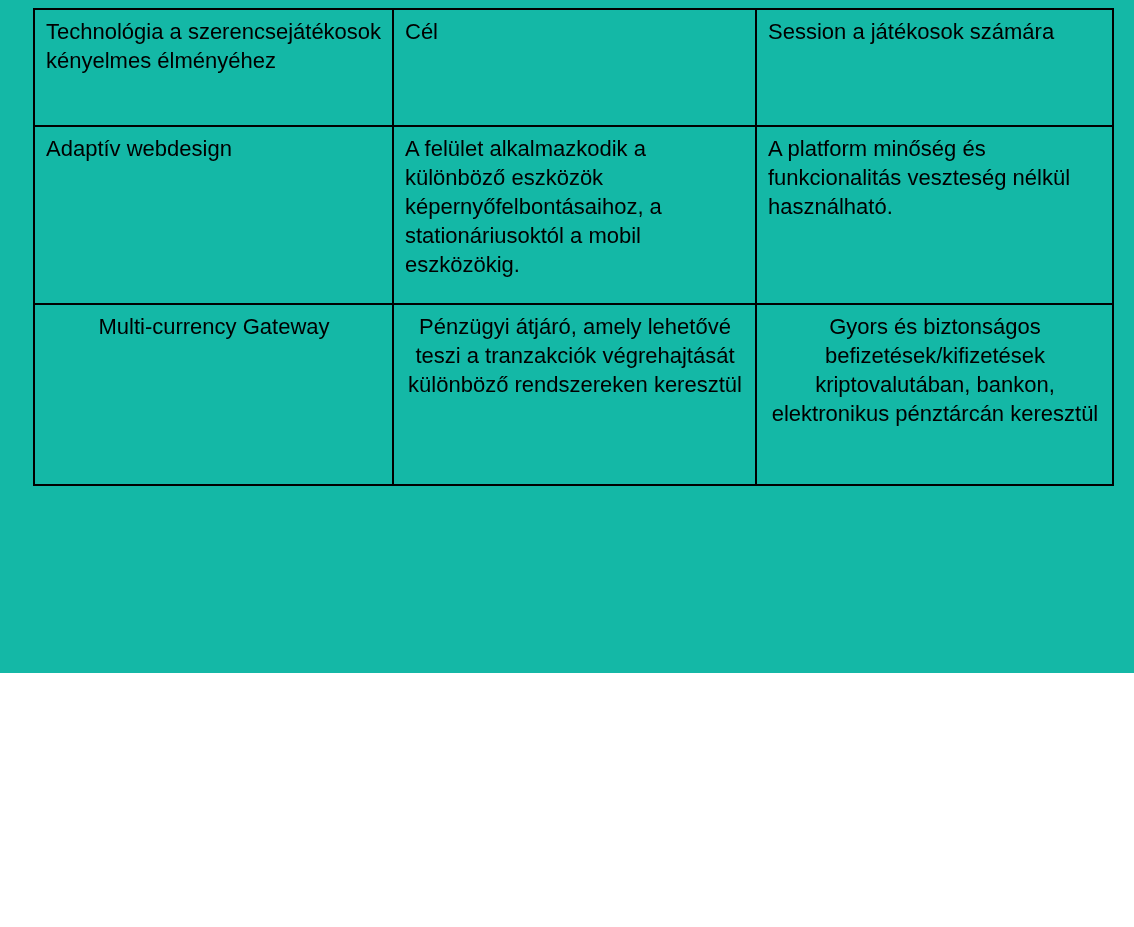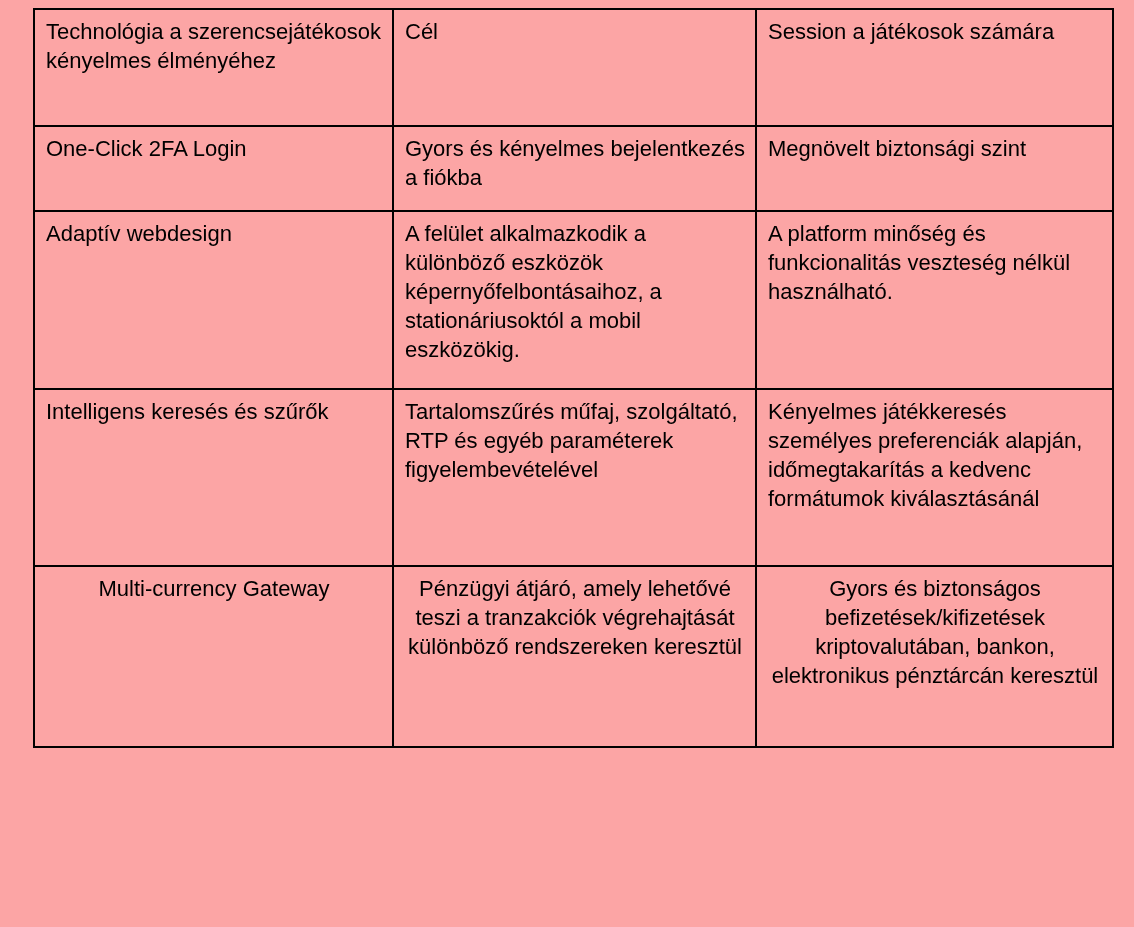--- a/index.html
+++ b/index.html
@@ -6,22 +6,22 @@
     margin: 0;
     padding: 0;
     background: #ffffff;
     width: 1134px;
     height: 927px;
     font-family: "Liberation Sans", sans-serif;
   }
   .page {
     position: relative;
     width: 1134px;
-    height: 927px;
-    background: #fca5a5;
+    height: 673px;
+    background: #14b8a6;
     overflow: hidden;
   }
   table.features {
     position: absolute;
     left: 33px;
     top: 8px;
     width: 1079px;
     border-collapse: collapse;
     table-layout: fixed;
   }
@@ -54,34 +54,24 @@
       <col class="c1">
       <col class="c2">
       <col class="c3">
     </colgroup>
     <tbody>
       <tr class="r0">
         <td>Technológia a szerencsejátékosok kényelmes élményéhez</td>
         <td>Cél</td>
         <td>Session a játékosok számára</td>
       </tr>
-      <tr class="r1">
-        <td>One-Click 2FA Login</td>
-        <td>Gyors és kényelmes bejelentkezés a fiókba</td>
-        <td>Megnövelt biztonsági szint</td>
-      </tr>
       <tr class="r2">
         <td>Adaptív webdesign</td>
         <td>A felület alkalmazkodik a különböző eszközök képernyőfelbontásaihoz, a stationáriusoktól a mobil eszközökig.</td>
         <td>A platform minőség és funkcionalitás veszteség nélkül használható.</td>
-      </tr>
-      <tr class="r3">
-        <td>Intelligens keresés és szűrők</td>
-        <td>Tartalomszűrés műfaj, szolgáltató, RTP és egyéb paraméterek figyelembevételével</td>
-        <td>Kényelmes játékkeresés személyes preferenciák alapján, időmegtakarítás a kedvenc formátumok kiválasztásánál</td>
       </tr>
       <tr class="r4">
         <td>Multi-currency Gateway</td>
         <td>Pénzügyi átjáró, amely lehetővé teszi a tranzakciók végrehajtását különböző rendszereken keresztül</td>
         <td>Gyors és biztonságos befizetések/kifizetések kriptovalutában, bankon, elektronikus pénztárcán keresztül</td>
       </tr>
     </tbody>
   </table>
 </div>
 

